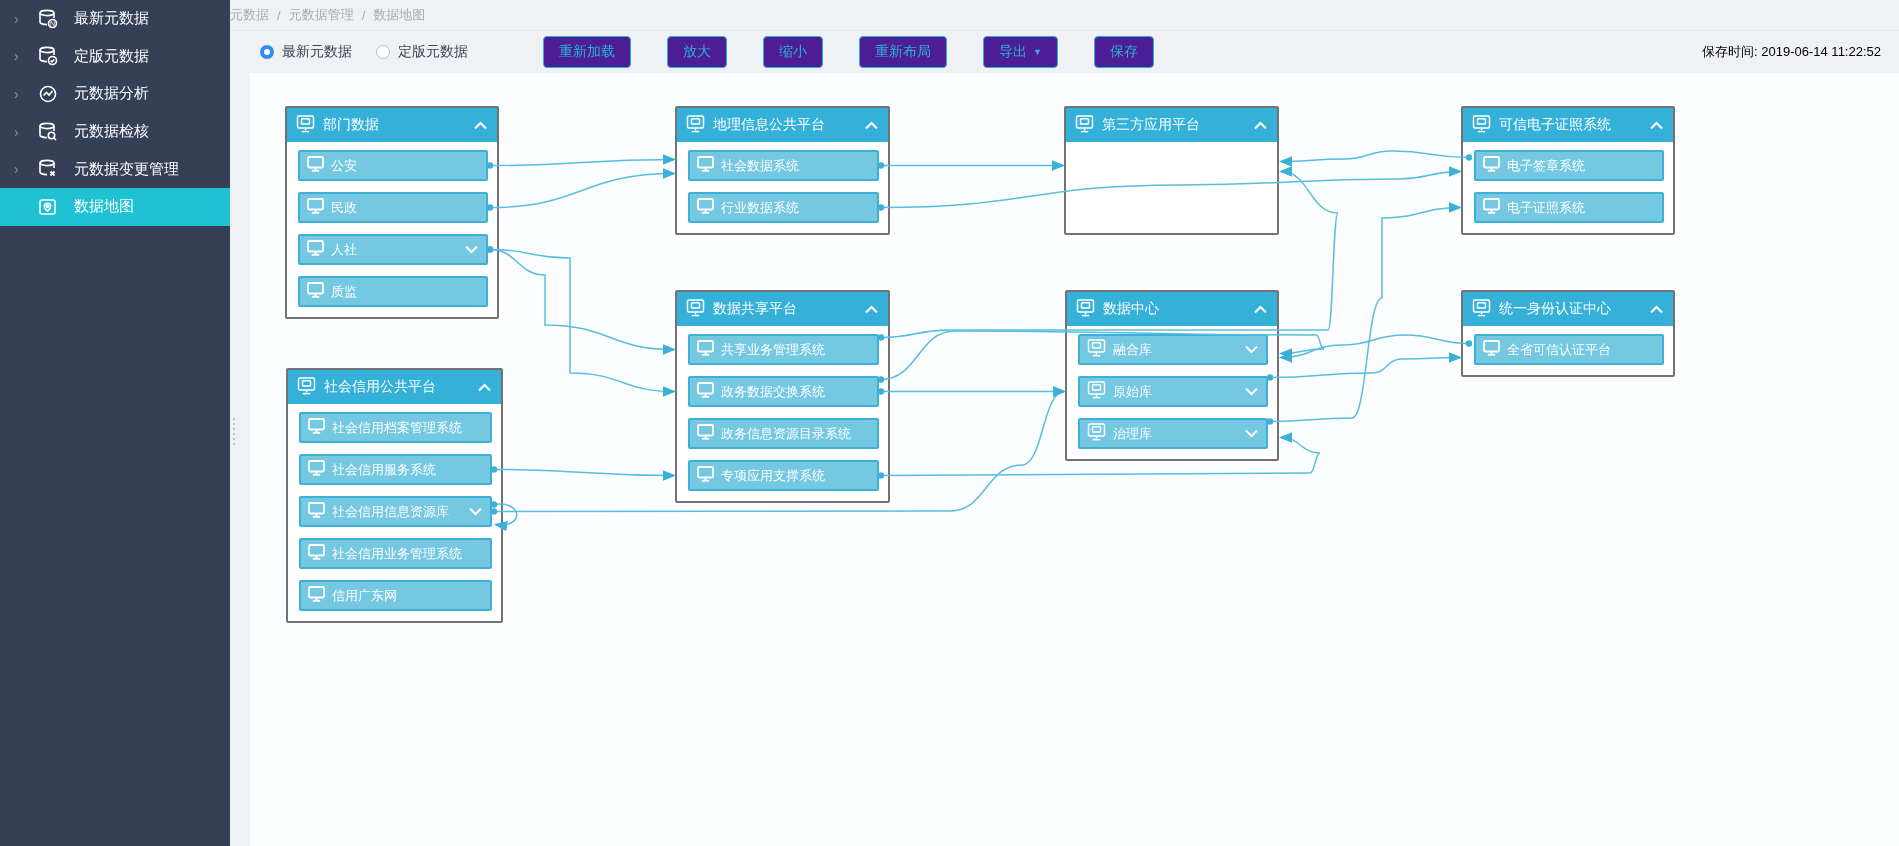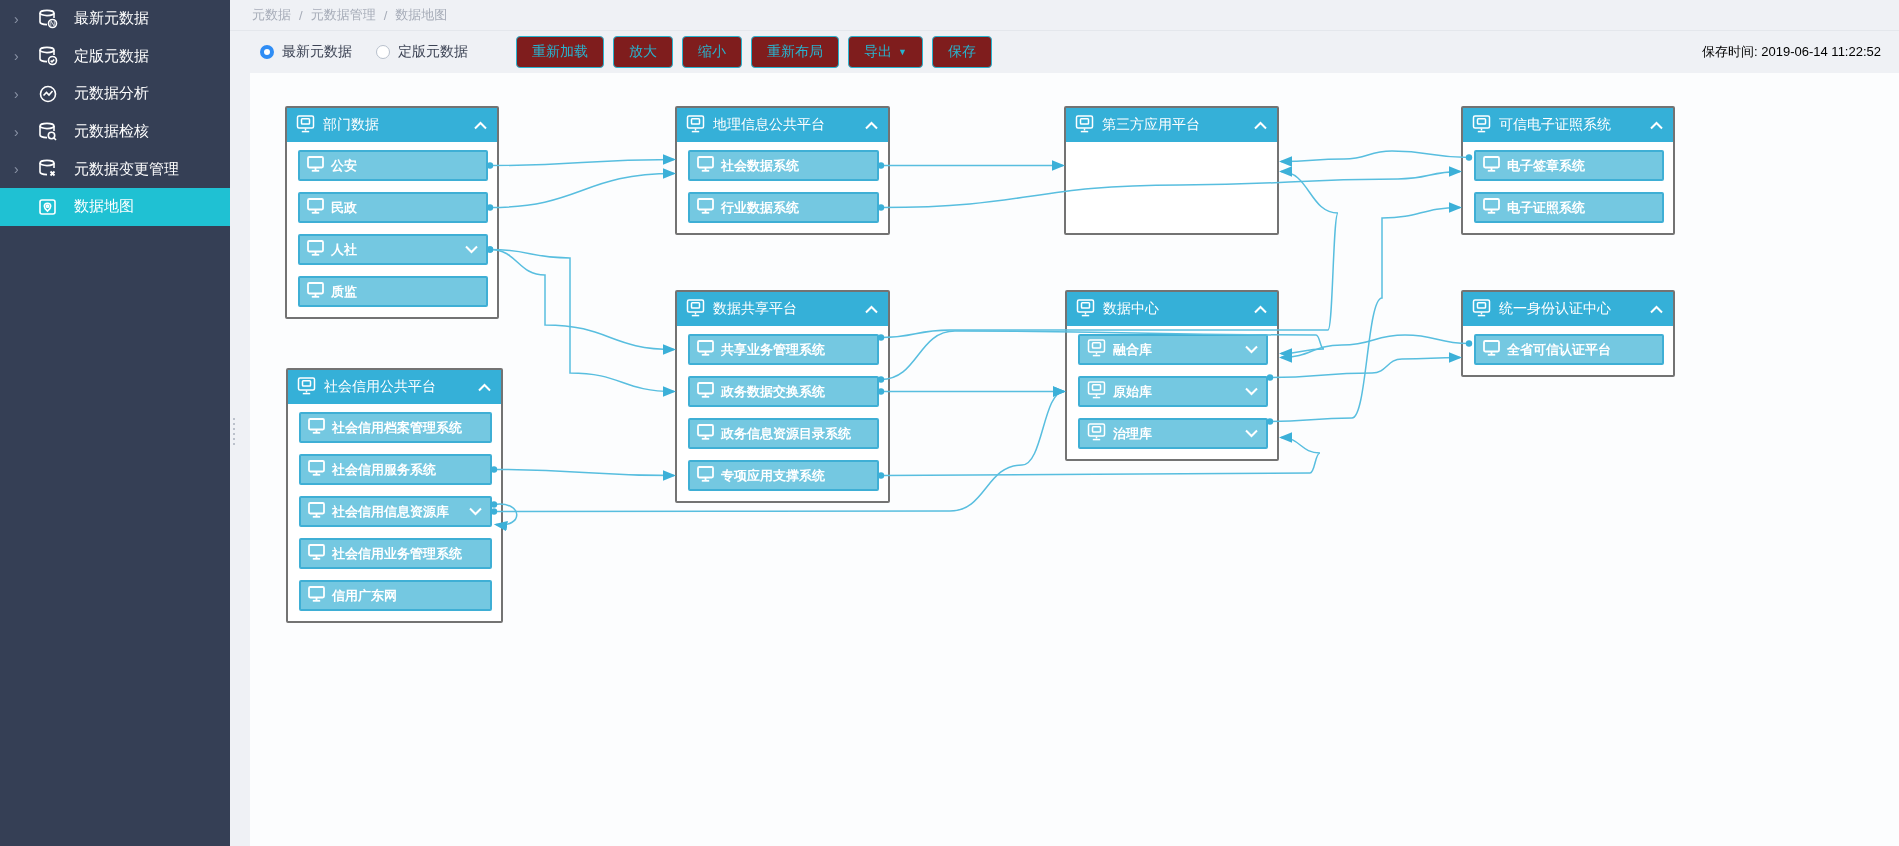--- a/index.html
+++ b/index.html
@@ -10,44 +10,44 @@
   .sidebar{position:absolute;left:0;top:0;width:230px;height:846px;background:#353f55;z-index:5;}
   .side-item{position:relative;height:37.6px;display:flex;align-items:center;color:#fff;font-size:15px;cursor:pointer;}
   .side-item .caret{width:14px;margin-left:14px;color:#8b94a7;font-size:14px;line-height:1;}
   .side-item .s-icon{width:24px;height:24px;margin-left:8px;margin-right:14px;display:flex;align-items:center;justify-content:center;}
   .side-item.active{background:#1fc1d3;}
   .side-item.active .caret{visibility:hidden;}
   .s-icon svg{display:block;}
 
   
   .main{position:absolute;left:230px;top:0;right:0;bottom:0;}
-  .crumbs{height:30px;display:flex;align-items:center;padding-left:22px;font-size:13px;color:#a6acb8;border-bottom:1px solid #e4e7ec;}
+  .crumbs{height:30px;display:flex;align-items:center;font-size:13px;color:#a6acb8;border-bottom:1px solid #e4e7ec;}
   .crumbs .sep{margin:0 8px;}
   .toolbar{height:42px;display:flex;align-items:center;padding-left:30px;}
   .radio{display:flex;align-items:center;margin-right:24px;font-size:14px;color:#3d4455;cursor:pointer;}
   .rdot{width:14px;height:14px;border-radius:50%;border:1px solid #b8c0cc;background:#fff;margin-right:8px;position:relative;box-sizing:border-box;}
   .rdot.on{border:4px solid #2f8df5;background:#fff;}
   .btns{display:flex;margin-left:24px;gap:9px;}
-  .btns button{background:#7f1d1d;border:1px solid #27b4cf;color:#27b4cf;font-size:14px;padding:6px 15px;border-radius:4px;cursor:pointer;font-family:inherit;display:flex;align-items:center;gap:6px;}
+  .btns button{background:#4c1d95;border:1px solid #27b4cf;color:#27b4cf;font-size:14px;padding:6px 15px;border-radius:4px;cursor:pointer;font-family:inherit;display:flex;align-items:center;gap:6px;margin-left:27px;}
   .btns .dd{font-size:9px;}
   .savetime{margin-left:auto;margin-right:18px;font-size:13px;color:#000000;}
 
   
   .drag-handle{position:absolute;left:0;top:418px;width:8px;display:flex;flex-direction:column;gap:3px;align-items:center;cursor:col-resize;}
   .drag-handle i{width:2px;height:2px;background:#aab1bc;border-radius:50%;display:block;}
 
   
   .canvas{position:absolute;left:20px;top:73px;right:0;bottom:0;background:#fcfdfe;}
   #nodes{position:absolute;inset:0;}
   #edges{position:absolute;inset:0;pointer-events:none;}
   .gbox{position:absolute;box-sizing:border-box;border:2px solid #737373;background:#fff;border-radius:2px;}
   .ghead{height:34px;background:#35b0d8;color:#fff;display:flex;align-items:center;gap:8px;padding:0 9px;font-size:14px;cursor:pointer;}
   .ghead .glabel{white-space:nowrap;}
   .gchev{margin-left:auto;display:flex;}
-  .gitems{padding:8px 9px 10px 11px;display:flex;flex-direction:column;gap:11px;font-weight:bold;}
+  .gitems{padding:8px 9px 10px 11px;display:flex;flex-direction:column;gap:11px;}
   .gitem{box-sizing:border-box;height:31px;background:#74c8e1;border:2px solid #3fafd5;border-radius:2px;display:flex;align-items:center;gap:7px;padding:0 7px;color:#fff;font-size:13px;cursor:pointer;white-space:nowrap;overflow:hidden;}
   .gitem .gchev{margin-left:auto;}
 </style>
 </head>
 <body>
 
 <div class="app">
 
   <aside class="sidebar">
     <div class="side-item">

